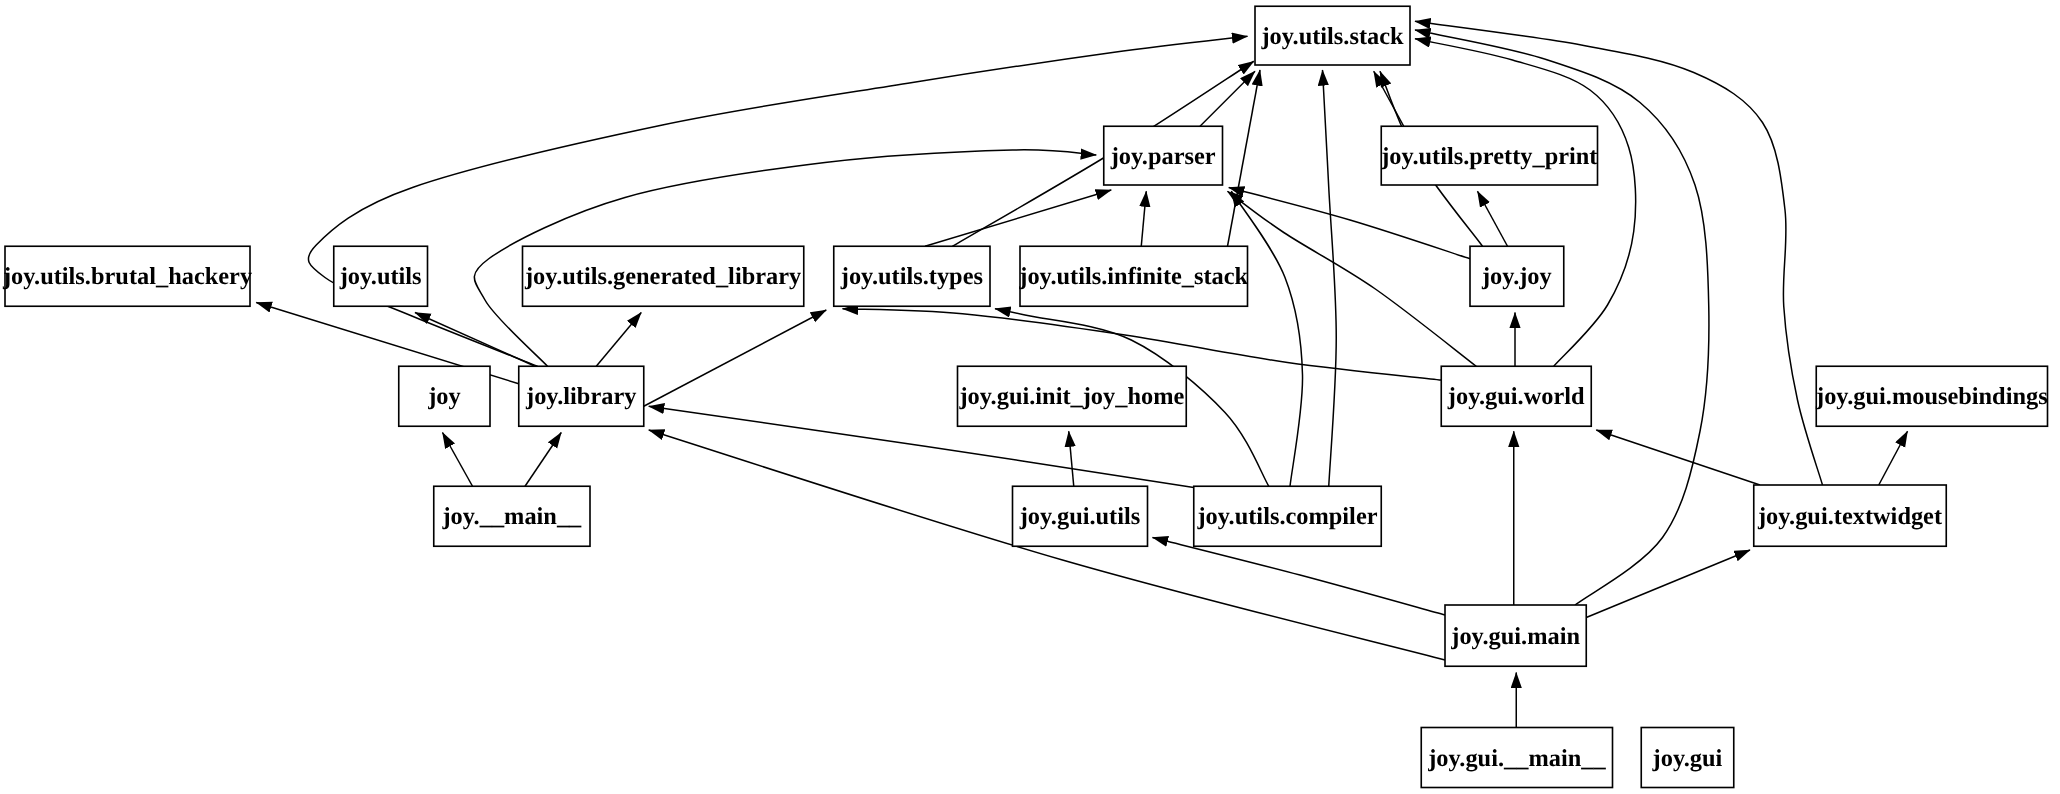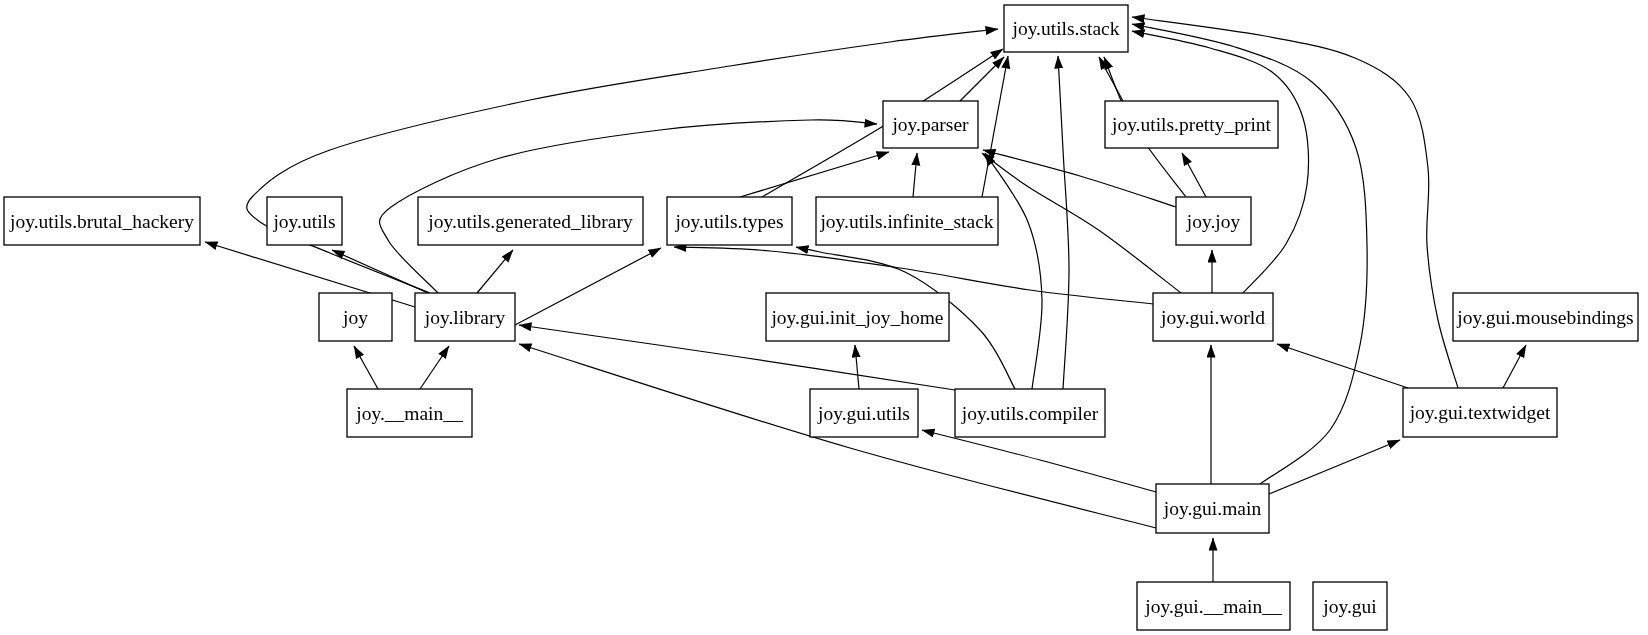--- a/index.html
+++ b/index.html
@@ -2,20 +2,21 @@
 <html><head>
 <meta charset="utf-8">
 <style>
   html, body { margin: 0; padding: 0; background: #ffffff; }
   .canvas-wrap {
     position: relative;
     width: 1648px;
     height: 635px;
     background: #ffffff;
     font-family: "Liberation Serif", "DejaVu Serif", serif;
+    font-weight: bold;
   }
   svg { display: block; }
   .node-box { fill: #ffffff; stroke: #000000; stroke-width: 1.3; }
   .node-label {
     font-family: "Liberation Serif", "DejaVu Serif", serif;
     font-size: 19.5px;
     fill: #000000;
     text-anchor: middle;
   }
   .edge { fill: none; stroke: #000000; stroke-width: 1.2; }

